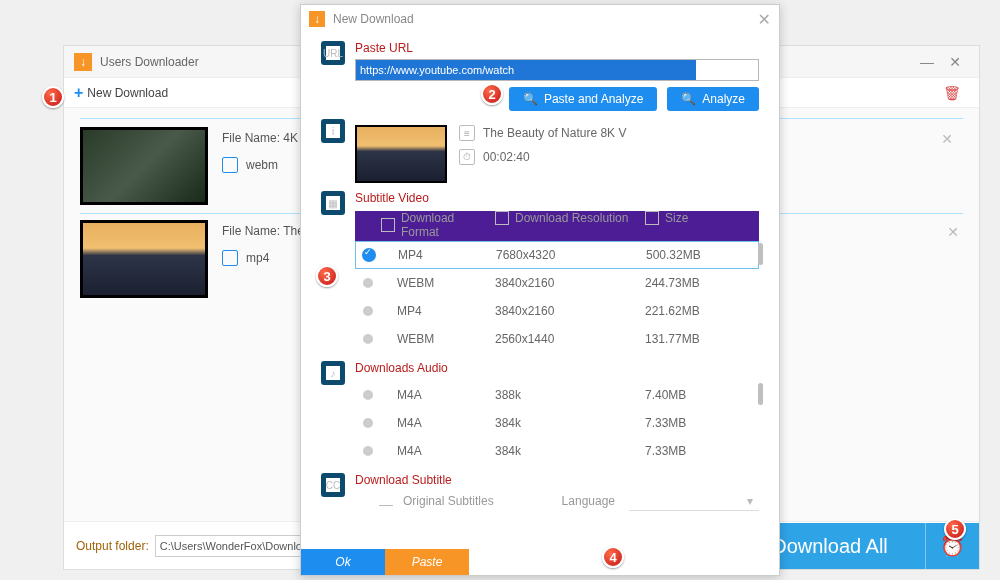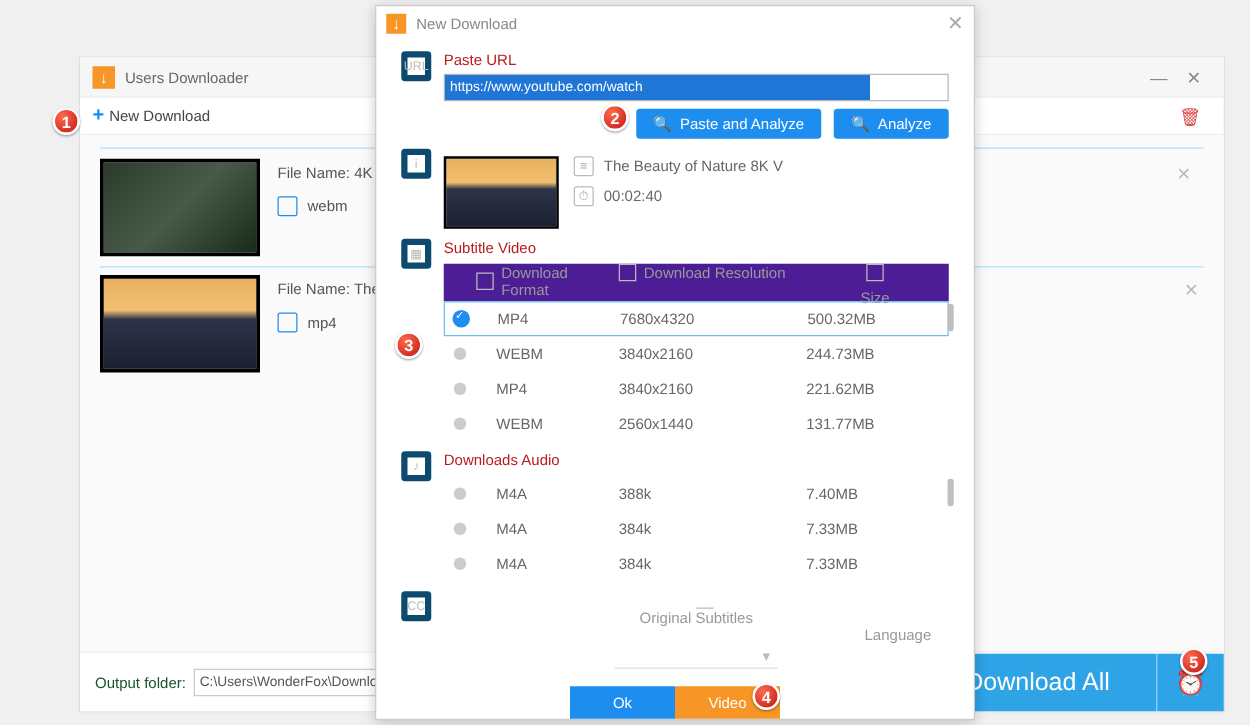--- a/index.html
+++ b/index.html
@@ -24,21 +24,21 @@
 .thumb.t1 { background: linear-gradient(135deg,#2a3b2a 0%,#4a5a4a 50%,#1a2a1a 100%); }
 .thumb.t2 { background: linear-gradient(180deg,#e8b060 0%, #f0c070 35%, #2e3448 45%, #1a2030 100%); }
 .row-info { margin-left: 14px; flex: 1; }
 .row-info .fn { color: #555; margin-top: 4px; }
 .row-info .fmt { display: flex; align-items: center; margin-top: 12px; color: #555; }
 .row-info .fmt .ic { width: 16px; height: 16px; border: 1px solid #1e8df0; border-radius: 2px; margin-right: 8px; }
 .row-close { color: #bbb; font-size: 14px; padding: 4px; }
 .row.sep { border-top: 1px solid #aee0ff; border-bottom: 1px solid #aee0ff; padding: 8px 6px 8px 0; margin-bottom: 6px; }
 
 .main-footer { position: absolute; bottom: 0; left: 0; right: 0; height: 48px; background: #fff; display: flex; align-items: center; padding: 0 12px; border-top: 1px solid #eee; }
-.main-footer .lbl { color: #14532d; margin-right: 6px; }
+.main-footer .lbl { color: #a16207; margin-right: 6px; }
 .main-footer .pathbox { width: 200px; height: 22px; border: 1px solid #ccc; padding: 0 4px; line-height: 20px; font-size: 11px; color: #555; }
 .dl-all { position: absolute; right: 54px; bottom: 0; height: 46px; width: 190px; background: #2ea3e6; color: #fff; font-size: 20px; display: flex; align-items: center; justify-content: center; }
 .dl-clock { position: absolute; right: 0; bottom: 0; height: 46px; width: 54px; background: #2ea3e6; color: #fff; display: flex; align-items: center; justify-content: center; font-size: 20px; border-left: 1px solid rgba(255,255,255,0.4); }
 
 
 .modal { position: absolute; left: 300px; top: 4px; width: 480px; height: 572px; background: #fff; border: 1px solid #ccc; box-shadow: 0 2px 10px rgba(0,0,0,.2); }
 .modal-title { height: 28px; display: flex; align-items: center; padding: 0 8px; }
 .modal-title .logo { width: 16px; height: 16px; background: #f79626; color:#fff; display:flex; align-items:center; justify-content:center; }
 .modal-title .t { margin-left: 8px; color: #888; flex: 1; }
 .modal-title .close { color: #aaa; font-size: 16px; }
@@ -60,41 +60,41 @@
 .vinfo-row { display: flex; margin-top: 6px; }
 .vthumb { width: 92px; height: 58px; border: 2px solid #000; background: linear-gradient(180deg,#e8b060 0%, #f0c070 35%, #2e3448 45%, #1a2030 100%); }
 .vmeta { margin-left: 12px; }
 .vmeta .line { display: flex; align-items: center; gap: 8px; margin-bottom: 8px; color: #666; }
 .vmeta .line .sic { width: 16px; height: 16px; border: 1px solid #bbb; border-radius: 2px; display: flex; align-items: center; justify-content: center; font-size: 10px; color:#aaa; }
 
 .tbl-head { height: 30px; background: #4c1d95; display: flex; align-items: flex-start; }
 .tbl-head .col { color: #999; display: flex; align-items: center; gap: 6px; }
 .col1 { width: 140px; padding-left: 26px; }
 .col2 { width: 150px; }
-.col3 { width: 110px; flex-direction: column; }
+.col3 { width: 110px; }
 .hic { width: 14px; height: 14px; border: 1px solid #bbb; }
 
 .list { position: relative; }
 .list-row { height: 28px; display: flex; align-items: center; font-size: 12px; color: #666; }
 .list-row.selected { border: 1px solid #6cc0f0; }
 .list-row .radio { width: 26px; display: flex; justify-content: center; }
 .list-row .radio .dot { width: 10px; height: 10px; border-radius: 50%; background: #ccc; }
 .list-row.selected .radio .dot { background: #1e8df0; width: 14px; height: 14px; position: relative; }
 .list-row.selected .radio .dot::after { content: "✓"; color:#fff; font-size: 9px; position:absolute; left:2px; top:-1px;}
 .list-row .c1 { width: 114px; text-align: left; padding-left: 16px; }
 .list-row .c2 { width: 150px; }
 .list-row .c3 { width: 110px; }
 .scroll-ind { position: absolute; right: -4px; top: 2px; width: 5px; height: 22px; background: #bfbfbf; border-radius: 3px; }
 
-.sub-row { display: flex; align-items: center; margin-top: 4px; color: #999; flex-direction: column; }
+.sub-row { display: flex; align-items: center; margin-top: 4px; color: #999; }
 .sub-row .chk { width: 14px; height: 10px; border-bottom: 1px solid #bbb; margin: 0 10px 0 24px; }
 .sub-row .lang { margin-left: auto; margin-right: 14px; }
 .sub-row .sel { width: 130px; height: 20px; border-bottom: 1px solid #ddd; display: flex; align-items: center; justify-content: flex-end; padding-right: 6px; color:#bbb; }
 
-.modal-footer { position: absolute; bottom: 0; left: 0; right: 0; height: 26px; display: flex; justify-content: center; }
+.modal-footer { position: absolute; bottom: 0; left: 0; right: 0; height: 26px; display: flex; justify-content: flex-start; font-style: italic; }
 .modal-footer .btn { width: 84px; height: 26px; color: #fff; display: flex; align-items: center; justify-content: center; font-size: 12px; }
 .btn.ok { background: #1e8df0; }
 .btn.cancel { background: #f79626; }
 
 
 .callout { position: absolute; width: 22px; height: 22px; border-radius: 50%; background: radial-gradient(circle at 35% 30%, #ff6a4a, #c41515); color: #fff; font-weight: bold; display: flex; align-items: center; justify-content: center; border: 2px solid #fff; box-shadow: 0 1px 2px rgba(0,0,0,.4); font-size: 13px; z-index: 50; }
 </style>
 </head>
 <body>
 
@@ -278,33 +278,34 @@
             <span class="c3">7.33MB</span>
           </div>
           <div class="scroll-ind"></div>
         </div>
       </div>
     </div>
 
     <div class="section">
       <div class="section-icon">CC</div>
       <div class="section-body">
+        <div class="section-label">Download Subtitle</div>
         <div class="sub-row">
           <span class="chk"></span>
           <span>Original Subtitles</span>
           <span class="lang">Language</span>
           <span class="sel">▾</span>
         </div>
       </div>
     </div>
 
   </div>
   <div class="modal-footer">
     <div class="btn ok">Ok</div>
-    <div class="btn cancel">Video</div>
+    <div class="btn cancel">Paste</div>
   </div>
 </div>
 
 <div class="callout" style="left:42px; top:86px">1</div>
 <div class="callout" style="left:481px; top:83px">2</div>
 <div class="callout" style="left:316px; top:265px">3</div>
 <div class="callout" style="left:602px; top:546px">4</div>
 <div class="callout" style="left:944px; top:518px">5</div>
 
 </body></html>

